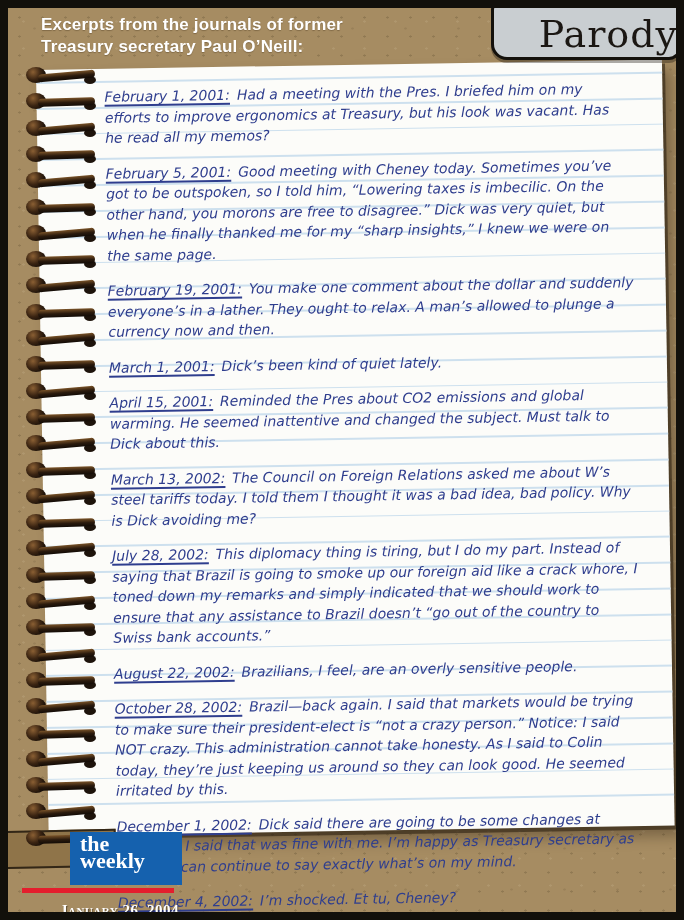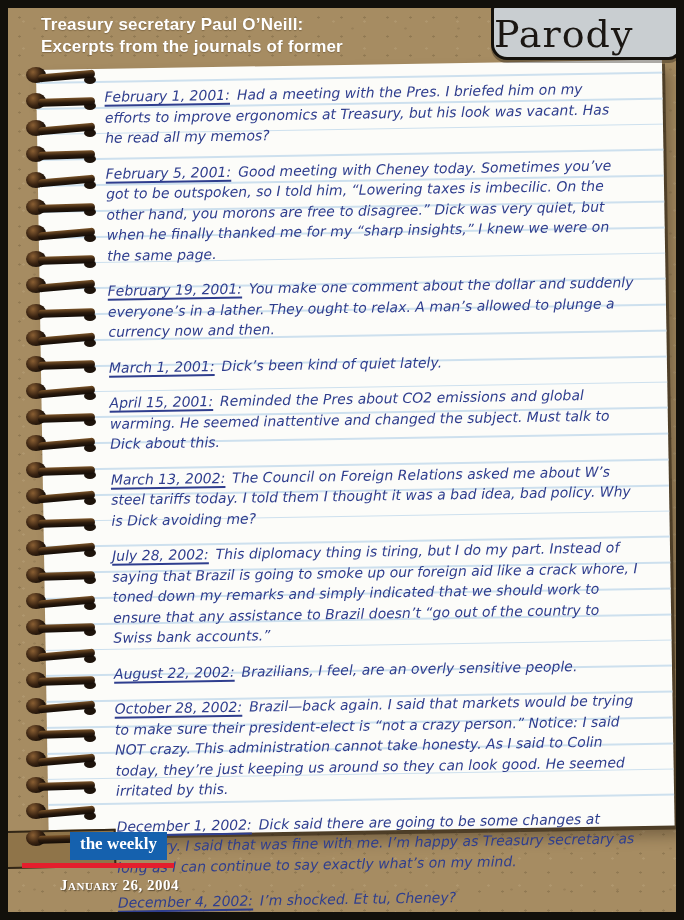--- a/index.html
+++ b/index.html
@@ -48,21 +48,21 @@
     top: -8px;
     right: -5px;
     z-index: 6;
     width: 190px;
     height: 60px;
     background: var(--parody-bg, #c9ced1);
     border: 3px solid #14110c;
     border-radius: 10px 10px 12px 16px;
     display: flex;
     align-items: flex-end;
-    justify-content: flex-start;
+    justify-content: flex-end;
     padding-bottom: 3px;
     box-shadow: 0 3px 0 rgba(20,14,8,0.35);
   }
   .parody-box .parody-label {
     font-family: "DejaVu Serif", serif;
     font-size: 38px;
     line-height: 40px;
     letter-spacing: 1px;
     color: #1b1713;
   }
@@ -176,23 +176,23 @@
     z-index: 5;
     width: 160px;
   }
   .logo-top {
     display: inline-block;
     margin-left: 48px;
     background: var(--logo-blue, #1561ae);
     color: #ffffff;
     font-family: "Liberation Serif", serif;
     font-weight: bold;
-    font-size: 17px;
+    font-size: 22px;
     line-height: 17px;
-    padding: 3px 10px 8px 10px;
+    padding: 3px 10px 16px 10px;
   }
   .logo-main {
     font-family: "Liberation Serif", serif;
     font-weight: bold;
     font-size: 37px;
     line-height: 33px;
     letter-spacing: -1px;
     color: #ffffff;
     margin-top: -3px;
     text-shadow: 2px 2px 1px rgba(28,19,8,0.75), -1px 1px 1px rgba(28,19,8,0.45), 1px -1px 1px rgba(28,19,8,0.45);
@@ -214,22 +214,22 @@
     text-shadow: 1px 1px 1px rgba(28,19,8,0.5);
   }
 </style>
 </head>
 <body>
 
 <div class="frame">
   <div class="kraft">
 
     <div class="kicker">
+      <div>Excerpts from the journals of former</div>
       <div>Treasury secretary Paul O’Neill:</div>
-      <div>Excerpts from the journals of former</div>
     </div>
 
     <div class="parody-box">
       <span class="parody-label">Parody</span>
     </div>
 
     <div class="paper">
       <div class="entries">
 
         <p class="entry">

